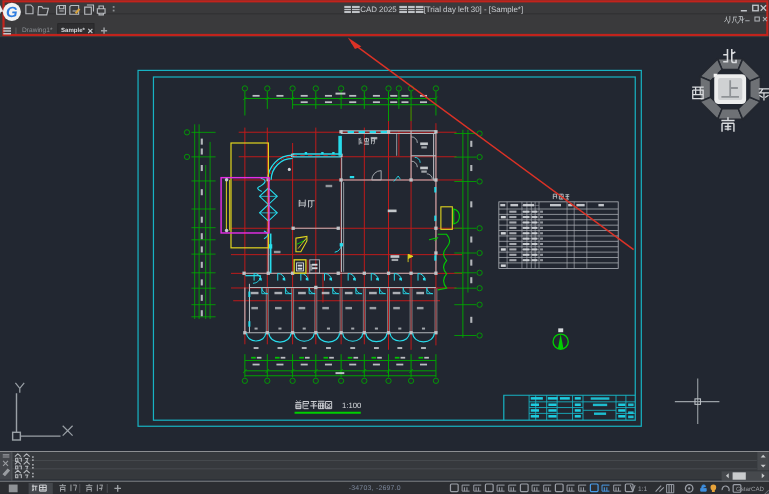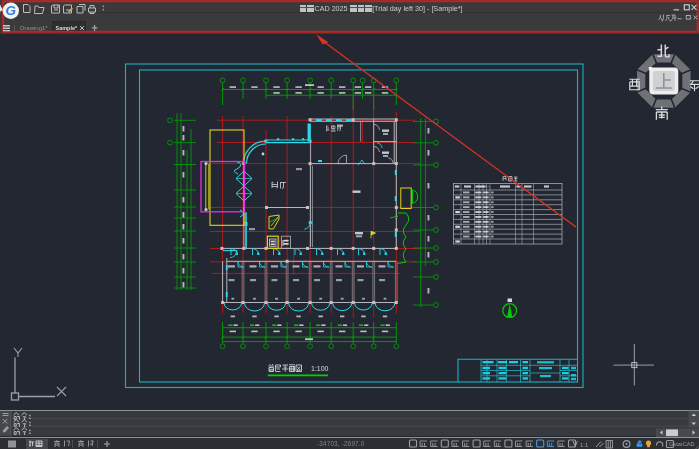--- a/index.html
+++ b/index.html
@@ -45,21 +45,21 @@
 
   <g stroke="#c3c6ca" stroke-width="1.4">
     <path d="M3 25.8 h7 M3 28.2 h7 M3 30.6 h7"></path>
   </g>
   <path d="M14.5 25 v6" stroke="#5a5a5c" stroke-width="1"></path>
   <path d="M80.2 26.2 l3.8 3.8 M84 26.2 l-3.8 3.8" stroke="#c3c6ca" stroke-width="1" fill="none"></path>
   <path d="M91.8 27.9 h5.6 M94.6 25.1 v5.6" stroke="#9fa2a6" stroke-width="1.3"></path>
 </svg>
 <div class="abs" style="left:20px;top:25.2px;font-size:6px;color:#8f9296">Drawing1*</div>
 <div class="abs" style="left:55.5px;top:25px;font-size:5.5px;font-weight:bold;color:#d8dadd">Sample*</div>
-<div class="abs" style="left:291px;top:4px;width:180px;font-size:7.2px;color:#c9ccd0;text-align:center;white-space:nowrap"><span class="cj"></span><span class="cj"></span>CAD 2025 <span class="cj"></span><span class="cj"></span><span class="cj"></span>[Trial day left 30] - [Sample*]</div>
+<div class="abs" style="left:304px;top:4px;width:180px;font-size:7.2px;color:#c9ccd0;text-align:center;white-space:nowrap"><span class="cj"></span><span class="cj"></span>CAD 2025 <span class="cj"></span><span class="cj"></span><span class="cj"></span>[Trial day left 30] - [Sample*]</div>
 <svg class="abs" style="left:658px;top:14px" width="18" height="9" viewBox="0 0 18 9">
  <g stroke="#b3b6ba" stroke-width="0.8" fill="none">
   <path d="M2.5 1 q0.5 3 -2 5 M2 2.5 q1.5 2 2.5 4.5 M5.5 0.5 v4 l-1.5 3"></path>
   <path d="M8.5 1.5 h3.5 M9 1.5 q0.5 3.5 -1.5 5.5 M10.5 3 q0 3 2 4 M13.5 1 h3.5 v4.5 M15 1 v3 l-2.5 3.5 M17 5.5 l0 1.5"></path>
  </g>
 </svg>
 
 <div class="abs" style="left:0;top:33.5px;width:699px;height:376px;background:#222731"></div>
 <svg class="abs" style="left:0;top:0" width="699" height="449" viewBox="0 0 699 449">
 <rect x="125.5" y="64" width="457.5" height="323.5" fill="none" stroke="#17b3c3" stroke-width="1.1"></rect>

